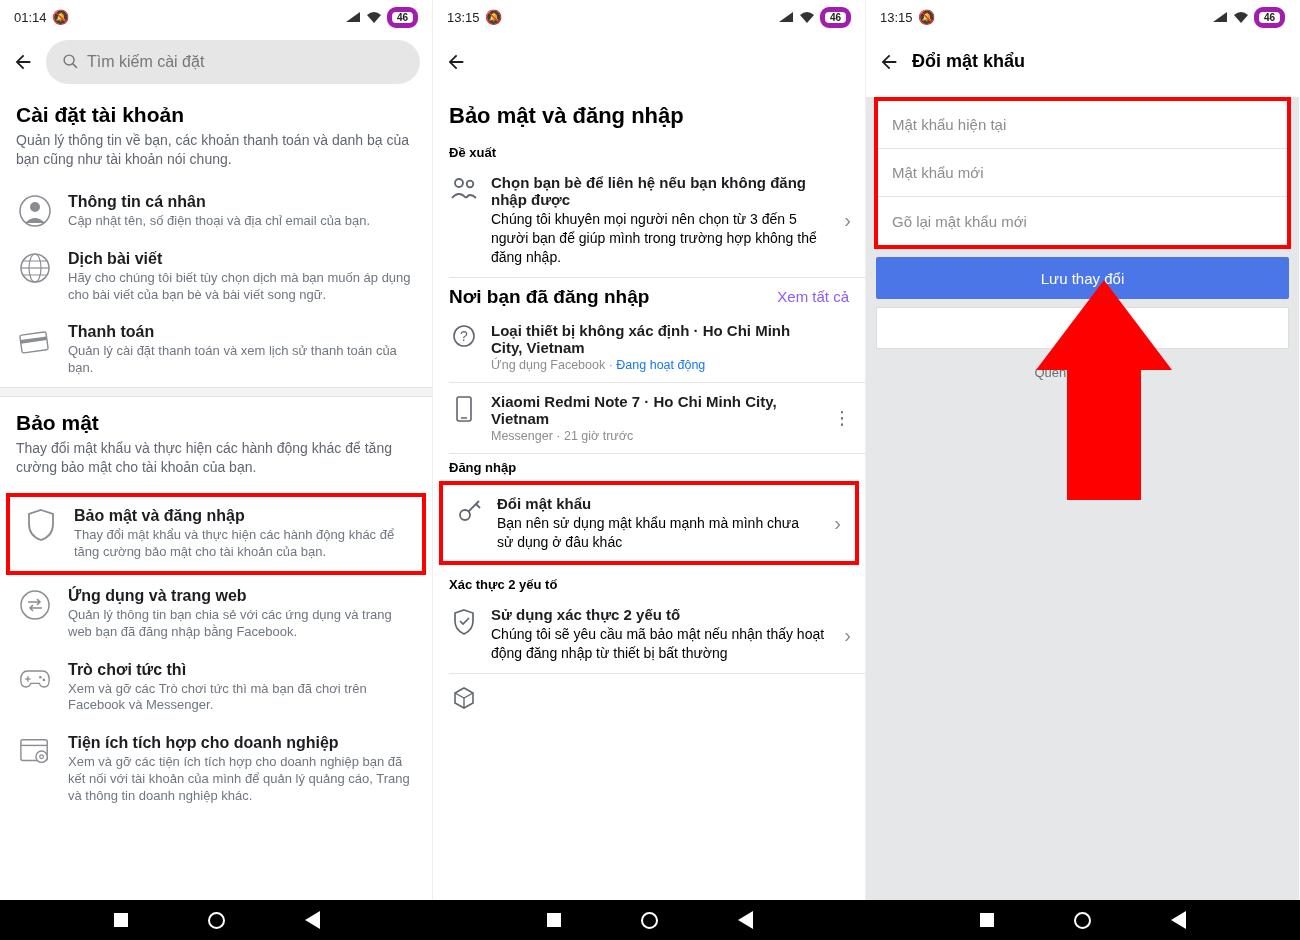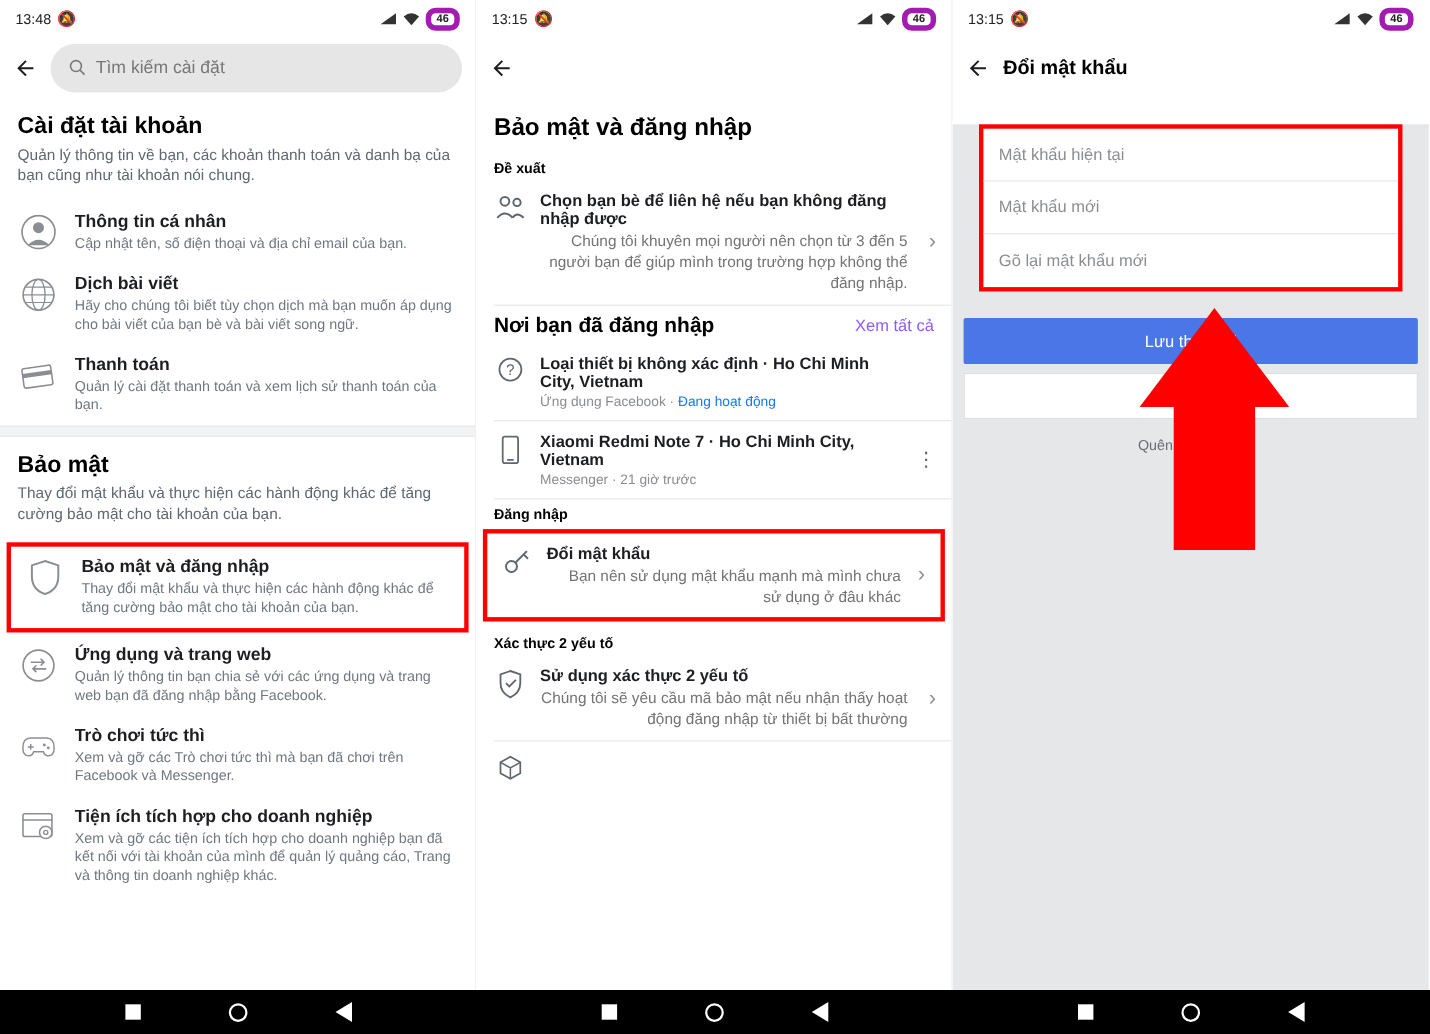--- a/index.html
+++ b/index.html
@@ -40,35 +40,35 @@
 
   .highlight-box { border:4px solid #ff0000; margin:2px 6px; }
 
   
   .s2-title { font-size:22px; font-weight:800; padding:14px 16px 10px; }
   .s2-sec-h { font-size:13px; font-weight:700; padding:6px 16px 4px; }
   .s2-row { display:flex; align-items:flex-start; gap:12px; padding:10px 16px; position:relative; }
   .s2-row .icon-wrap { width:30px; flex:0 0 30px; display:flex; justify-content:center; padding-top:2px; }
   .s2-row .txt { flex:1; padding-right:24px; }
   .s2-row .title { font-size:15px; font-weight:600; color:#1c1e21; }
-  .s2-row .desc { font-size:14px; color:#737373; margin-top:2px; line-height:1.35;text-align:right; }
+  .s2-row .desc { font-size:14px; color:#000000; margin-top:2px; line-height:1.35; }
   .s2-row .sub-meta { font-size:12.5px; color:#8a8d91; margin-top:2px; }
   .s2-row .sub-meta .link { color:#1877f2; }
   .chevron { position:absolute; right:14px; top:50%; transform:translateY(-50%); color:#8a8d91; font-size:20px; }
   .dots { position:absolute; right:14px; top:50%; transform:translateY(-50%); color:#5f6368; font-size:18px; line-height:6px; }
 
   .s2-sec-head { display:flex; justify-content:space-between; align-items:center; padding:8px 16px 4px; }
   .s2-sec-head .h { font-size:19px; font-weight:700; }
   .s2-sec-head .link { font-size:15px; color:#8b5cf6; }
 
   .thin-hr { border-top:1px solid #e5e5e5; margin-left:16px; }
 
   
   .s3-body { background:#e6e7e9; height:830px; padding-top:0; }
-  .s3-inputs { border:4px solid #ff0000; margin:24px; background:#fff; }
+  .s3-inputs { border:4px solid #ff0000; margin:8px; background:#fff; }
   .s3-input { height:48px; border-bottom:1px solid #e5e5e5; display:flex; align-items:center; padding:0 14px; }
   .s3-input:last-child { border-bottom:none; }
   .s3-input .ph { color:#8a8d91; font-size:15px; }
   .save-btn { margin:8px 10px; background:#4a76e8; color:#fff; height:42px; display:flex; align-items:center; justify-content:center; font-size:15px; font-weight:500; border-radius:2px; }
   .empty-box { margin:6px 10px; background:#fff; height:42px; border:1px solid #ddd; }
   .forgot { text-align:center; font-size:13px; color:#6a6e73; padding:10px 0; }
 
   
   .arrow { position:absolute; left:170px; top:280px; display:flex; flex-direction:column; align-items:center; z-index:5; }
   .arrow-head { width:0; height:0; border-left:68px solid transparent; border-right:68px solid transparent; border-bottom:90px solid #ff0000; }
@@ -84,21 +84,21 @@
   svg { display:block; }
 </style>
 </head>
 <body>
 
 <div class="screens">
 
   <div class="screen">
     <div class="statusbar">
       <div class="sb-left">
-        <span>13:48</span>
+        <span>01:14</span>
         <span class="bell-off">🔕</span>
       </div>
       <div class="sb-right">
         <span class="sb-icon">
           <svg width="16" height="12">
               <path d="M1 11 L15 11 L15 1 Z" fill="#333"></path>
             </svg>
         </span>
         <span class="wifi">
           <svg width="16" height="13">

